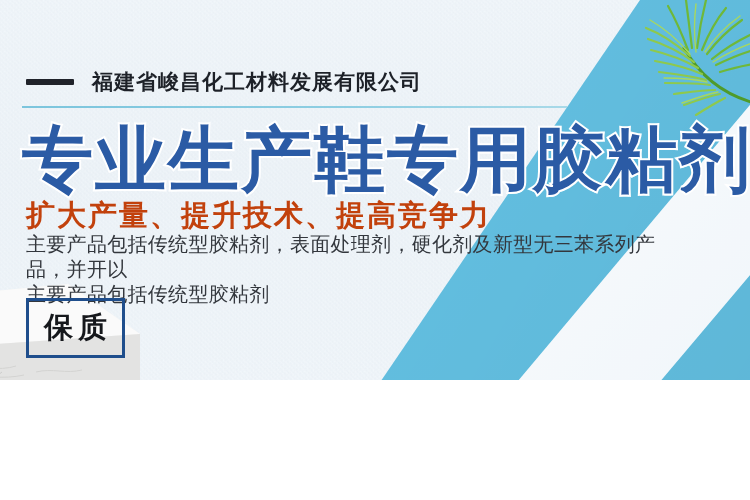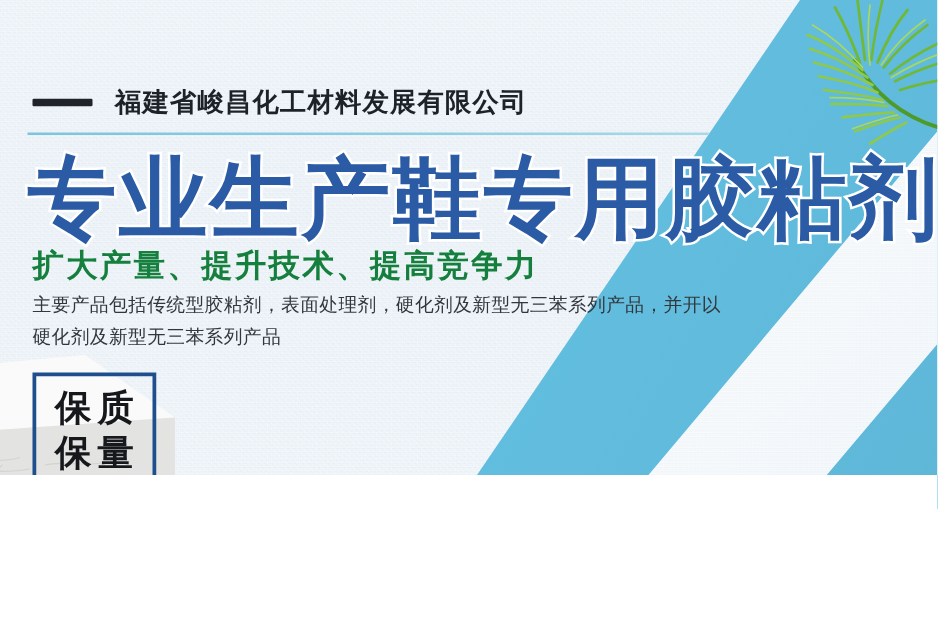--- a/index.html
+++ b/index.html
@@ -6,21 +6,21 @@
     margin: 0;
     padding: 0;
     background: #ffffff;
   }
 
   #banner {
     position: relative;
     width: 750px;
     height: 380px;
     overflow: hidden;
-    font-family: Liberation Sans, sans-serif;
+    font-family: Liberation Serif, serif;
     background: #eef3f8;
   }
 
   
   .bg-base {
     position: absolute;
     inset: 0;
     background:
       linear-gradient(180deg, #eef4f9 0%, #e9f0f6 45%, #eef4f9 100%);
   }
@@ -143,33 +143,33 @@
     paint-order: stroke fill;
     text-shadow:
       0 2px 0 rgba(255,255,255,.85),
       0 0 1px rgba(255,255,255,.9);
   }
 
   .subhead {
     position: absolute;
     left: 26px;
     top: 196px;
-    font-size: 25px;
+    font-size: 29px;
     font-weight: 700;
-    color: #15803d;
+    color: #c2410c;
     letter-spacing: 2px;
     white-space: nowrap;
   }
 
   .desc {
     position: absolute;
     left: 26px;
     top: 232px;
     width: 636px;
-    font-size: 15px;
+    font-size: 20px;
     line-height: 25px;
     color: #33373d;
     letter-spacing: .3px;
   }
 
   .badges {
     position: absolute;
     left: 26px;
     top: 298px;
     display: flex;
@@ -267,24 +267,23 @@
     </div>
 
     <div class="rule"></div>
 
     <div class="headline">专业生产鞋专用胶粘剂</div>
 
     <div class="subhead">扩大产量、提升技术、提高竞争力</div>
 
     <div class="desc">
       <div>主要产品包括传统型胶粘剂，表面处理剂，硬化剂及新型无三苯系列产品，并开以</div>
-      <div>硬化剂及新型无三苯系列产品</div>
+      <div>主要产品包括传统型胶粘剂</div>
     </div>
 
     <div class="badges">
       <div class="badge">
         <div class="badge-line">保质</div>
-        <div class="badge-line">保量</div>
       </div>
     </div>
 
   </div>
 </div>
 
 </body></html>

